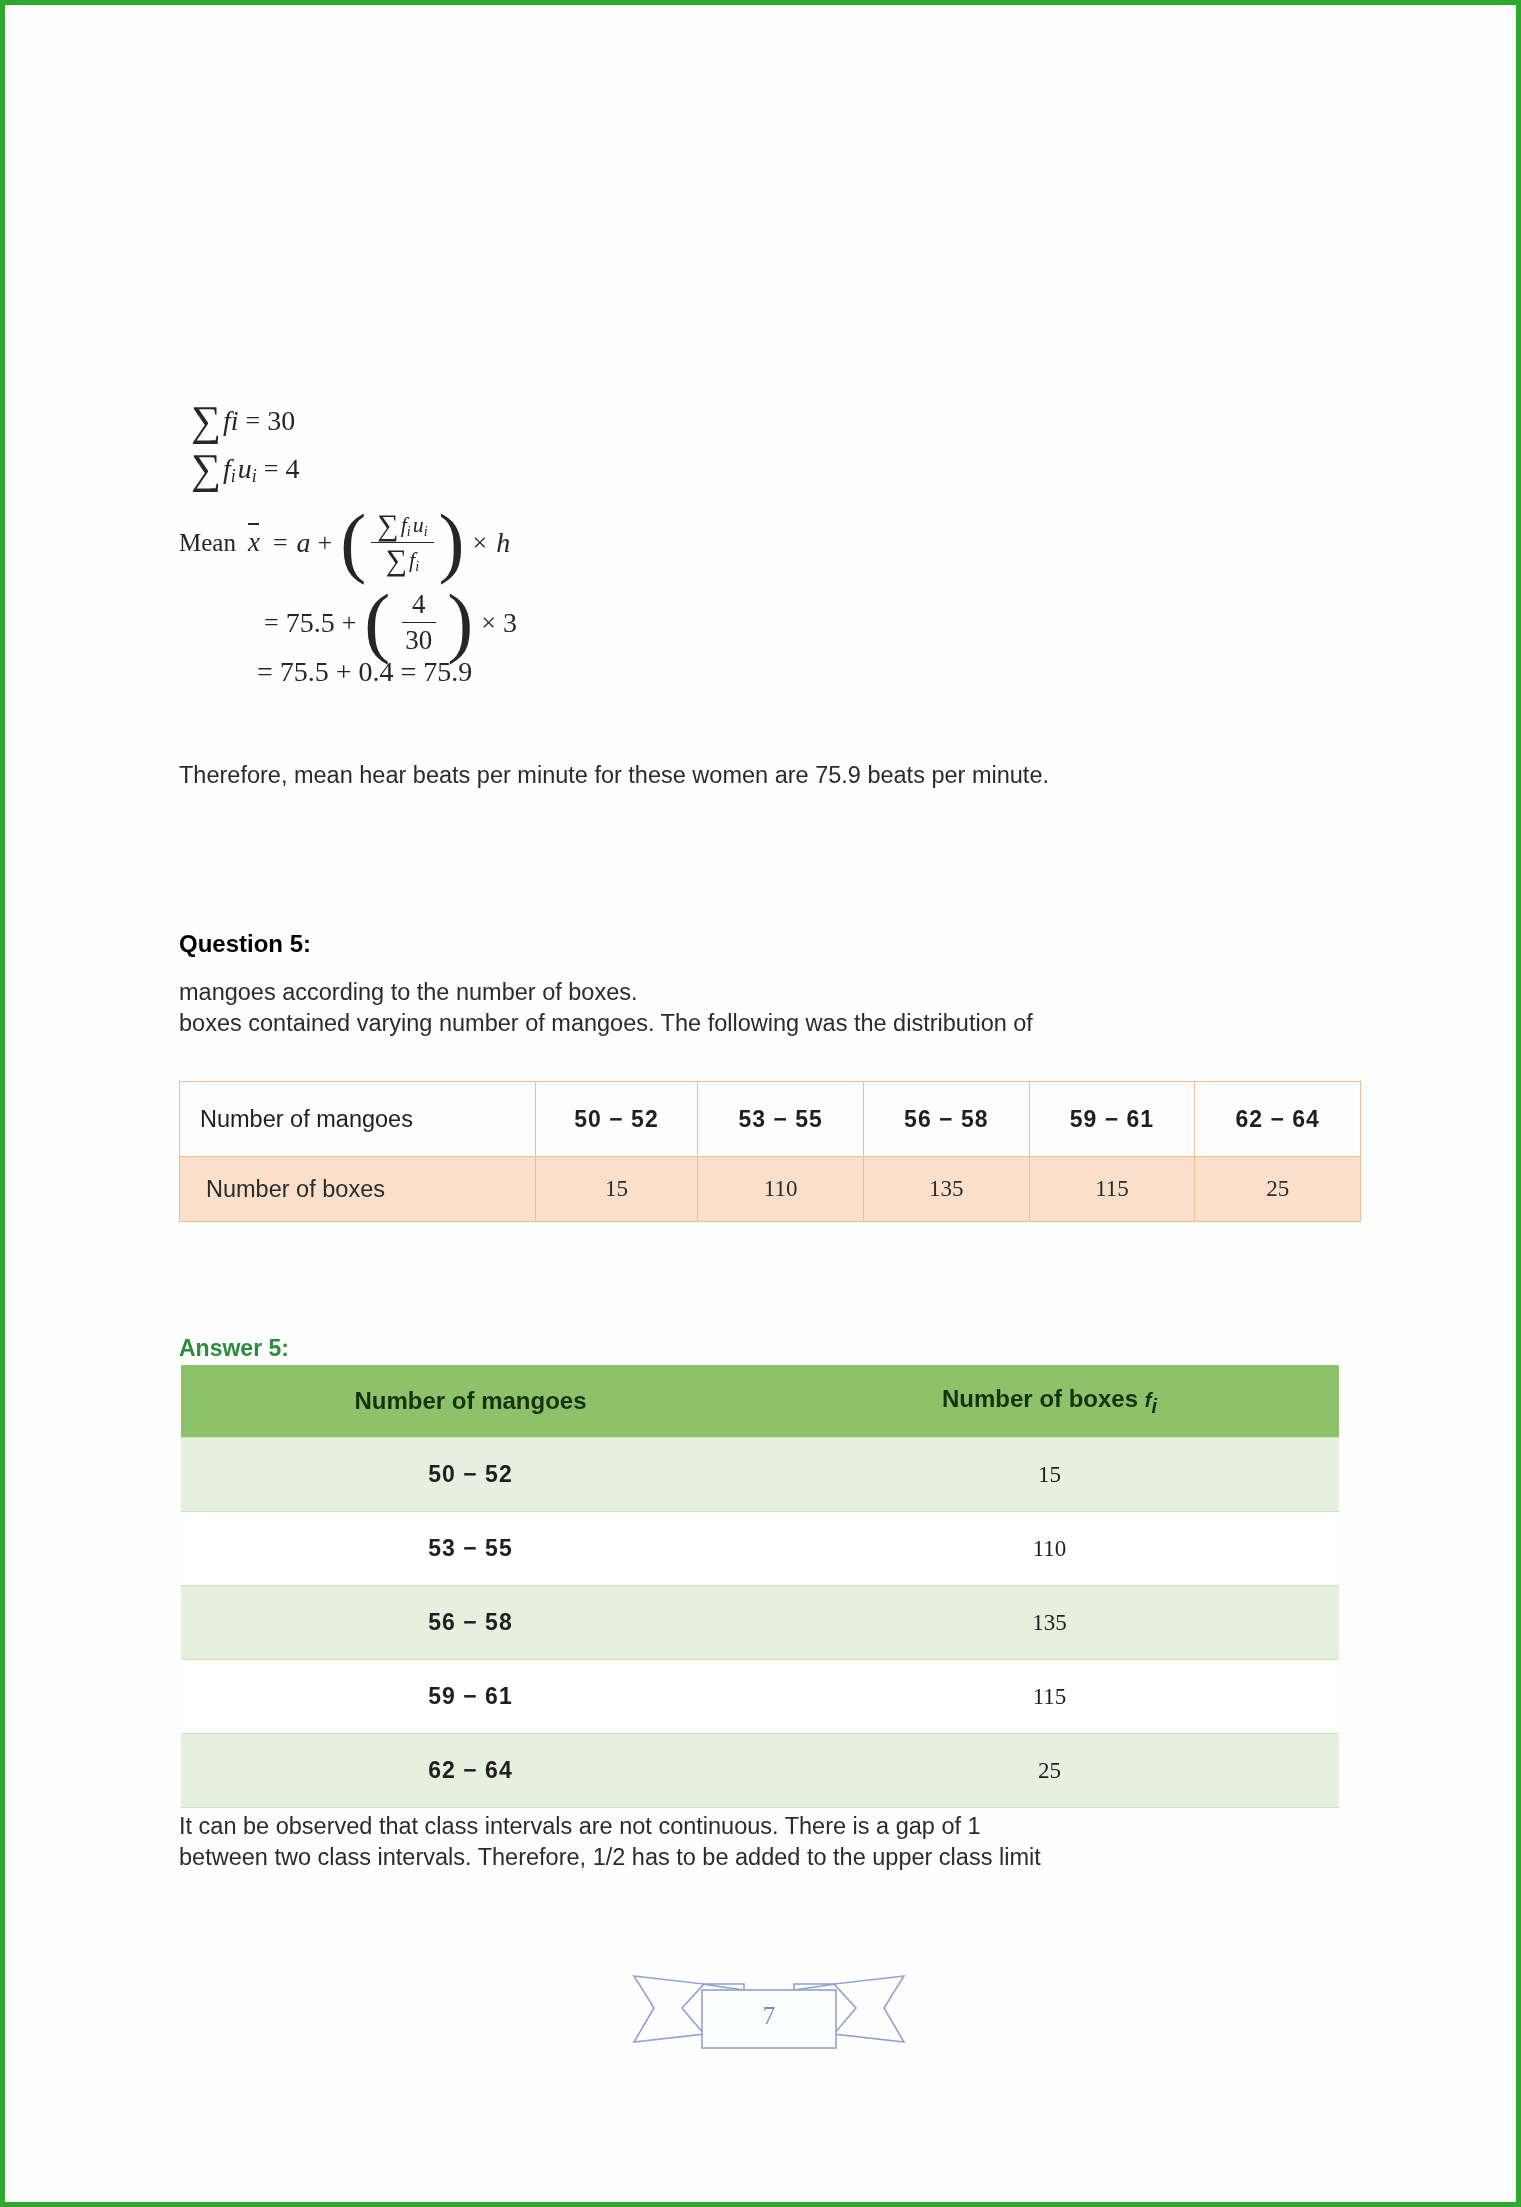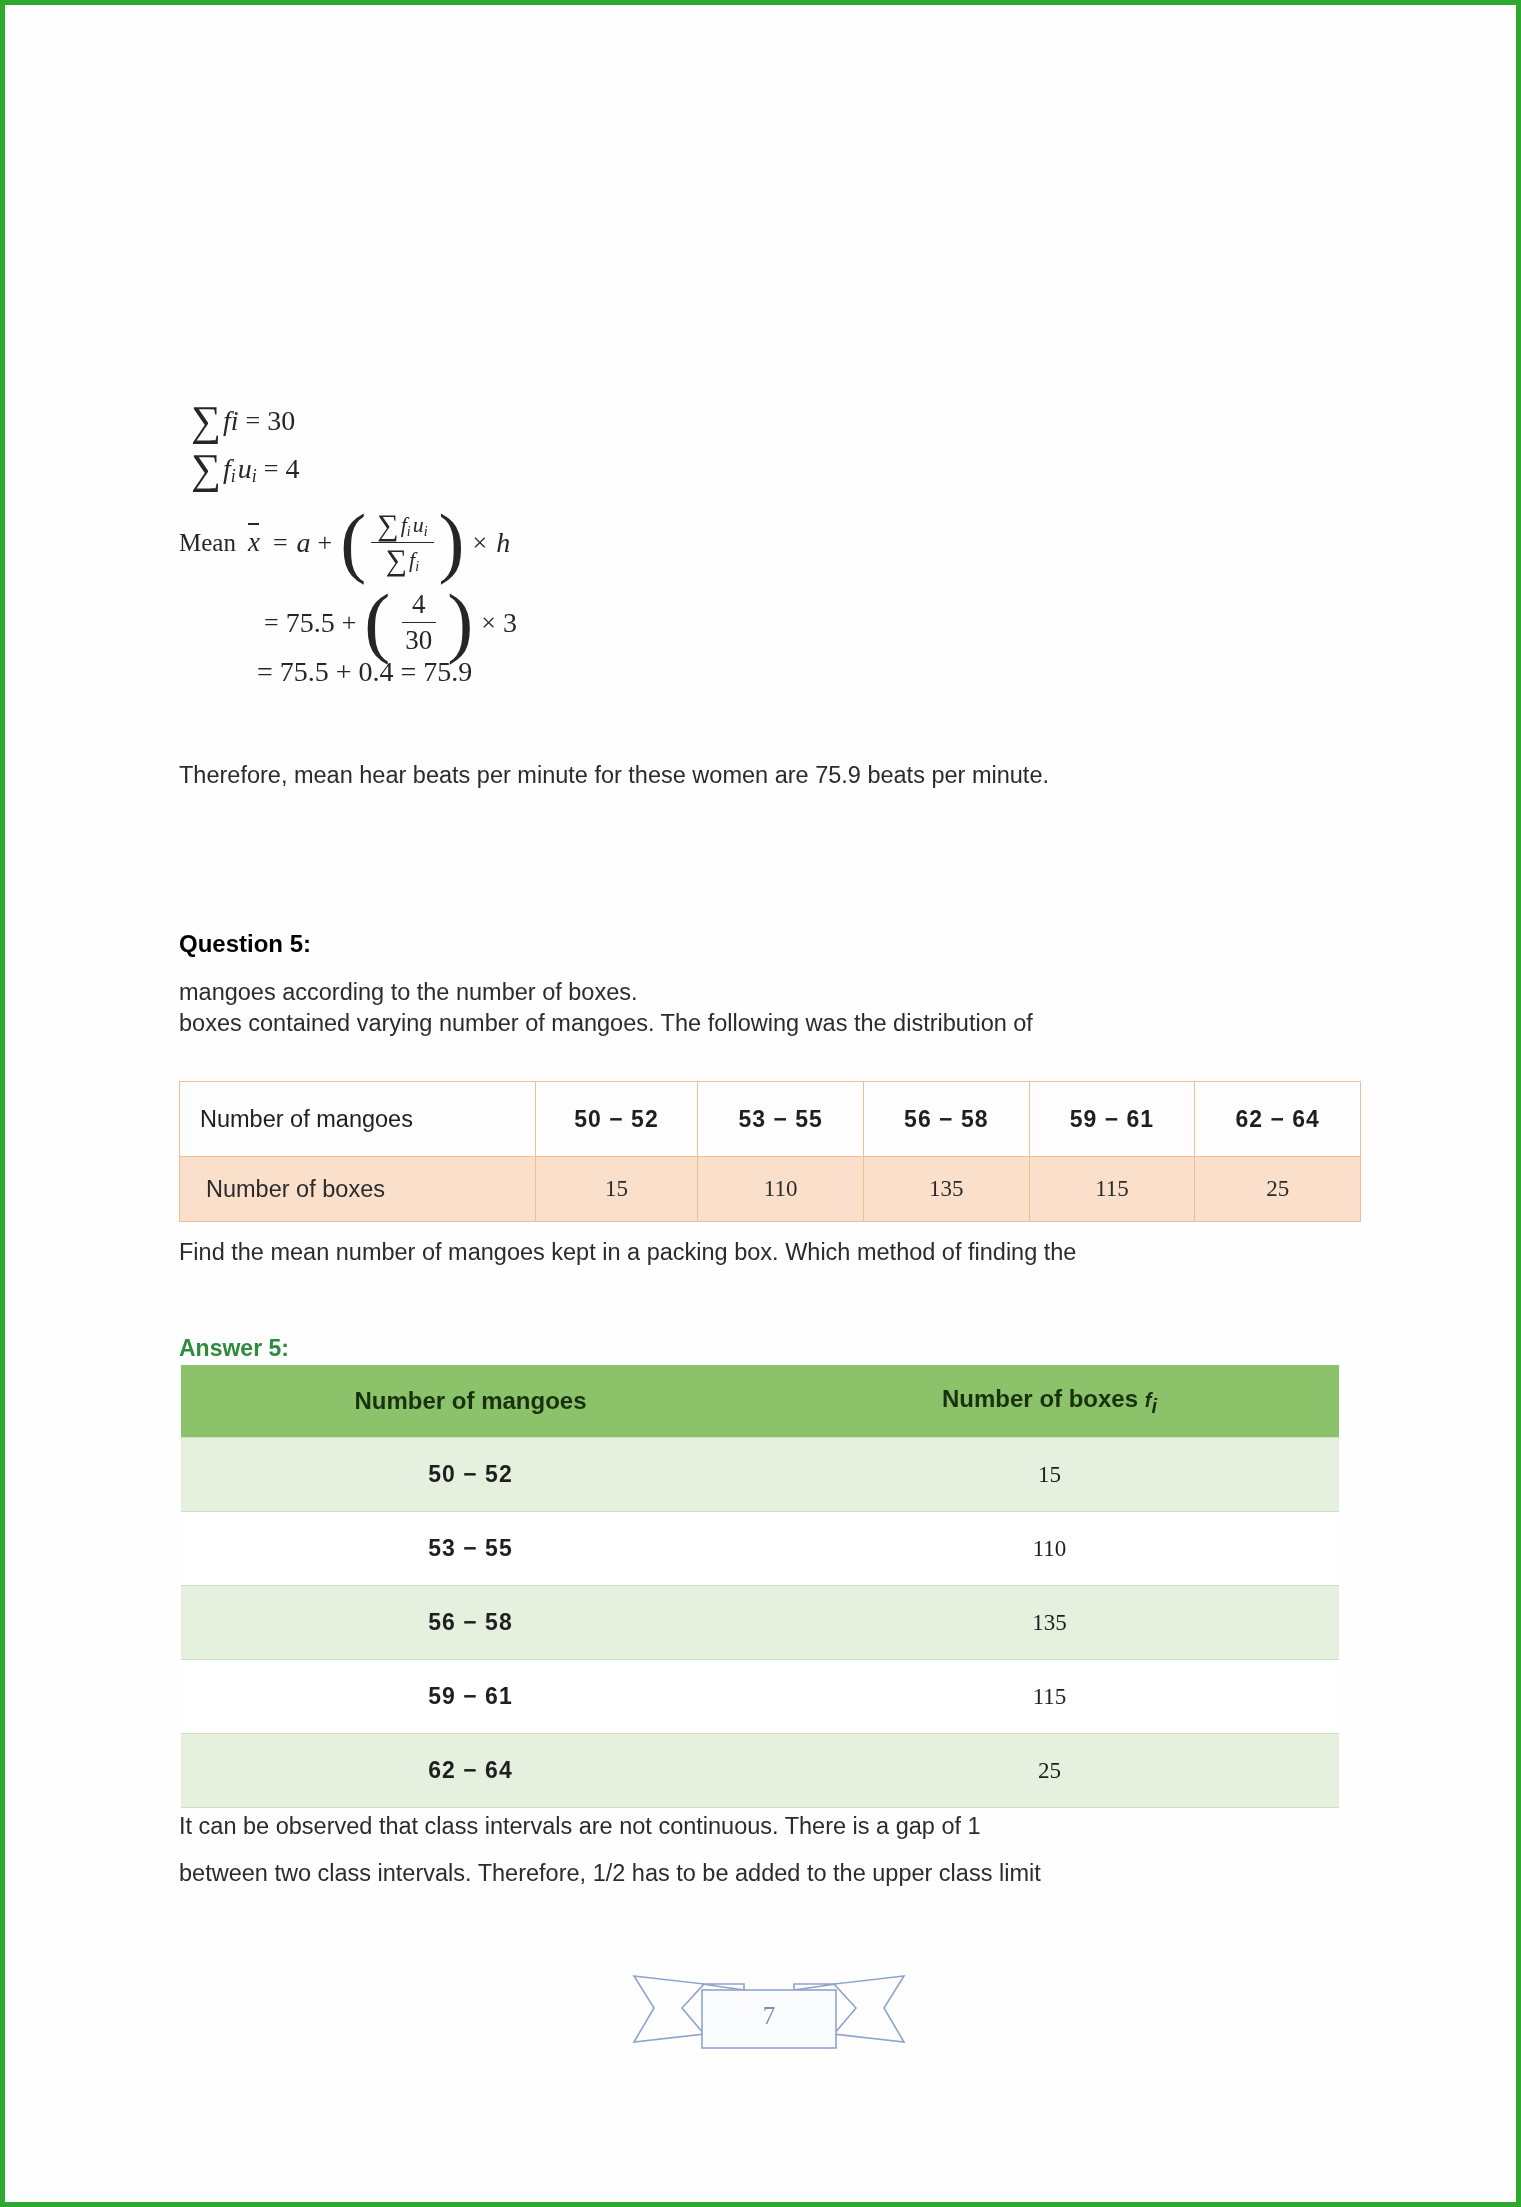--- a/index.html
+++ b/index.html
@@ -284,21 +284,21 @@
   }
   table.atable tr.alt td { background: #e6f0de; }
   table.atable tr.plain td { background: #ffffff; }
 
   .a-tail {
     position: absolute;
     top: 1806px;
     left: 0;
     width: 1170px;
   }
-  .a-tail .l2 { margin-top: 16px; }
+  .a-tail .l2 { }
 
   
   .ribbon {
     position: absolute;
     top: 1945px;
     left: 0;
     width: 1180px;
     display: flex;
     justify-content: center;
   }
@@ -416,21 +416,20 @@
               <td>110</td>
               <td>135</td>
               <td>115</td>
               <td>25</td>
             </tr>
           </tbody>
         </table>
       </div>
 
       <div class="q-tail">
-        <div class="para">Find the mean number of mangoes kept in a packing box. Which method of finding the</div>
       </div>
 
       <div class="a-head">Answer 5:</div>
 
       <div class="a-table-wrap">
         <table class="atable">
           <colgroup>
             <col style="width:579px">
             <col style="width:579px">
           </colgroup>

